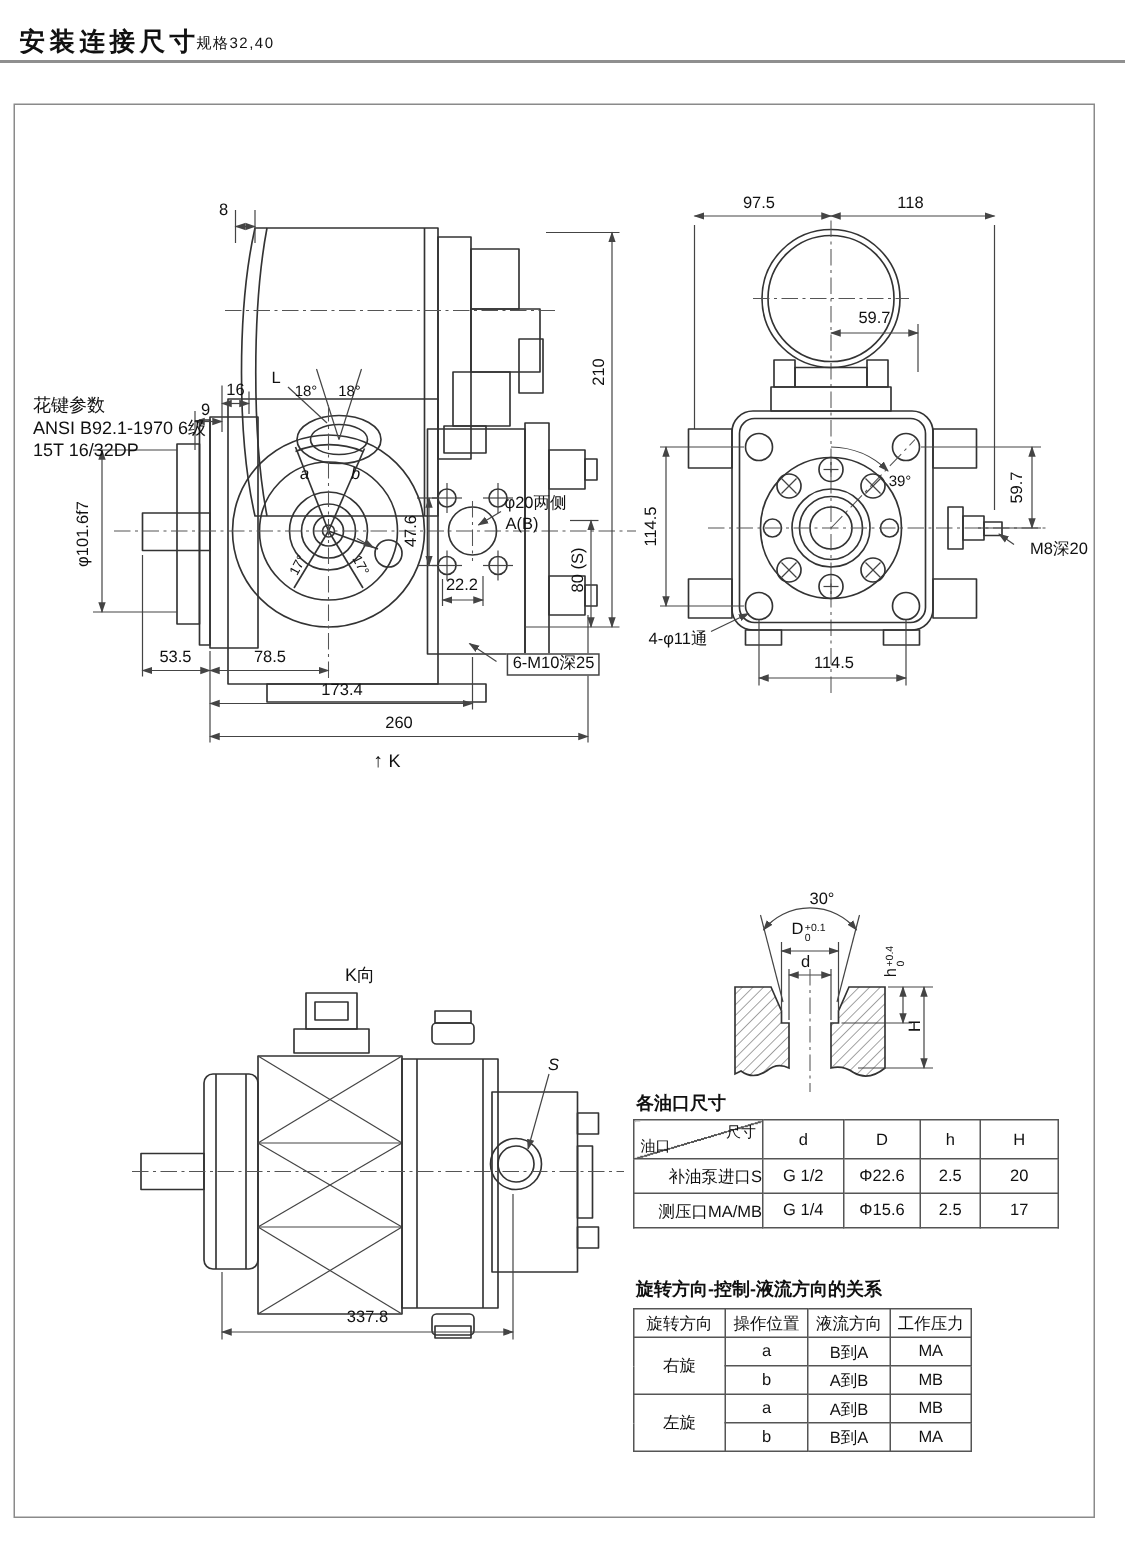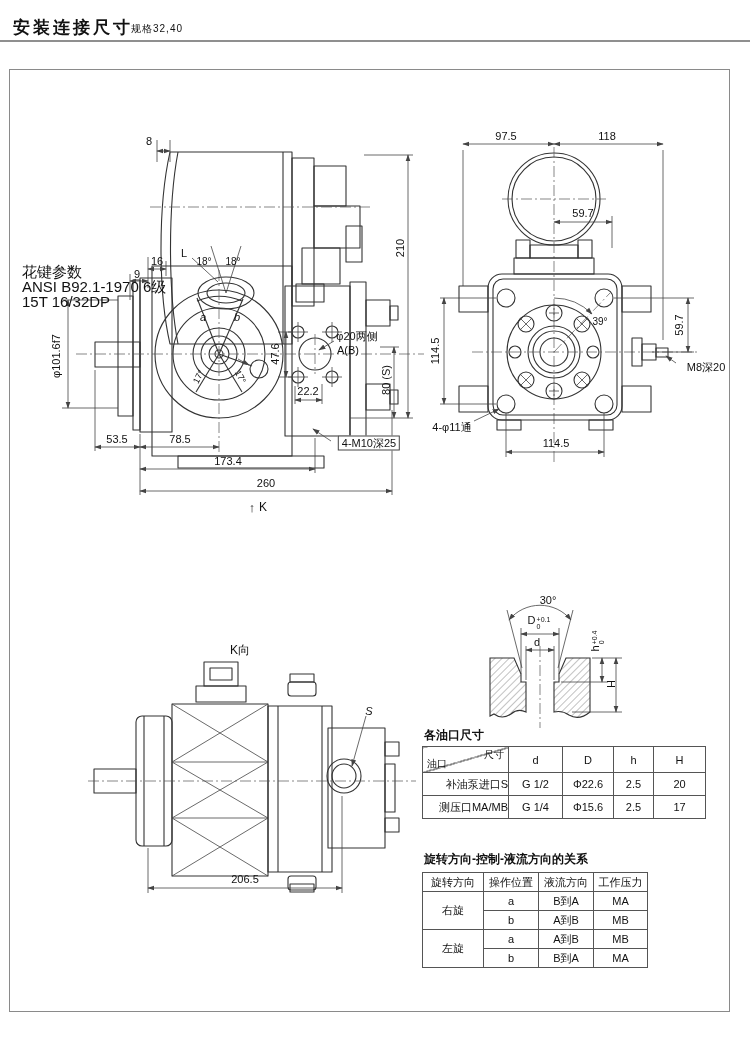--- a/index.html
+++ b/index.html
@@ -10,21 +10,21 @@
   .title-rule{position:absolute;left:0;top:40px;width:750px;border-top:2px solid #8f8f8f;}
   svg.lines{position:absolute;left:0;top:0;width:750px;height:1039px;}
   .s{fill:none;stroke:#333;stroke-width:1.1;stroke-linejoin:round;}
   .sf{fill:url(#hatch);stroke:#333;stroke-width:1.1;}
   .cl{fill:none;stroke:#555;stroke-width:0.7;stroke-dasharray:11 3 2 3;}
   .dl{fill:none;stroke:#444;stroke-width:0.8;}
   .dla{marker-start:url(#ar);marker-end:url(#ar);}
   .le{marker-end:url(#ar);}
   .dim{position:absolute;font-size:11px;white-space:nowrap;line-height:1;transform:translate(-50%,-50%);}
   .v{transform:translate(-50%,-50%) rotate(-90deg);}
-  .lbl{position:absolute;font-size:15px;white-space:nowrap;line-height:1.35;}
+  .lbl{position:absolute;font-size:12px;white-space:nowrap;line-height:1.35;}
   .boxed{border:1px solid #444;padding:1px 3px;background:#fff;}
   .tbl-title{position:absolute;font-size:12px;font-weight:bold;white-space:nowrap;}
   table.t{position:absolute;border-collapse:collapse;font-size:11px;table-layout:fixed;}
   table.t td{border:1px solid #555;text-align:center;padding:0;overflow:hidden;}
   table.t1 td{height:22px;}
   table.t1 tr.hd td{height:25px;}
   table.t1 td.rname{text-align:right;padding-left:4px;}
   table.t2 td{height:18px;}
   .diag{position:relative;background:linear-gradient(to bottom right,transparent calc(50% - 0.6px),#555 calc(50% - 0.6px),#555 calc(50% + 0.6px),transparent calc(50% + 0.6px));}
   .diag .tr{position:absolute;top:1px;right:4px;font-size:10px;}
@@ -325,41 +325,41 @@
 <span class="dim v" style="left:275px;top:354px;">47.6</span>
 <span class="dim" style="left:357px;top:336px;">φ20两侧</span>
 <span class="dim" style="left:348px;top:350px;">A(B)</span>
 <span class="dim" style="left:308px;top:391px;">22.2</span>
 <span class="dim v" style="left:400px;top:248px;">210</span>
 <span class="dim v" style="left:386px;top:380px;">80 (S)</span>
 <span class="dim" style="left:117px;top:439px;">53.5</span>
 <span class="dim" style="left:180px;top:439px;">78.5</span>
 <span class="dim" style="left:228px;top:461px;">173.4</span>
 <span class="dim" style="left:266px;top:483px;">260</span>
-<span class="dim boxed" style="left:369px;top:443px;">4-M10深25</span>
+<span class="dim boxed" style="left:369px;top:443px;">6-M10深25</span>
 <span class="dim" style="left:199px;top:377px;transform:translate(-50%,-50%) rotate(-62deg);font-size:9px;">17°</span>
 <span class="dim" style="left:240px;top:377px;transform:translate(-50%,-50%) rotate(62deg);font-size:9px;">17°</span>
 <span class="dim" style="left:203px;top:317px;font-style:italic;">a</span>
 <span class="dim" style="left:237px;top:317px;font-style:italic;">b</span>
 <span class="dim" style="left:252px;top:507px;font-size:13px;">↑</span>
 <span class="dim" style="left:263px;top:507px;font-size:12px;">K</span>
 
 <span class="dim" style="left:506px;top:136px;">97.5</span>
 <span class="dim" style="left:607px;top:136px;">118</span>
 <span class="dim" style="left:583px;top:213px;">59.7</span>
 <span class="dim v" style="left:435px;top:351px;">114.5</span>
 <span class="dim" style="left:600px;top:322px;font-size:10px;">39°</span>
 <span class="dim v" style="left:679px;top:325px;">59.7</span>
 <span class="dim" style="left:706px;top:367px;">M8深20</span>
 <span class="dim" style="left:452px;top:427px;">4-φ11通</span>
 <span class="dim" style="left:556px;top:443px;">114.5</span>
 
 <span class="dim" style="left:240px;top:650px;font-size:12px;">K向</span>
 <span class="dim" style="left:369px;top:711px;font-style:italic;">S</span>
-<span class="dim" style="left:245px;top:879px;">206.5</span>
+<span class="dim" style="left:245px;top:879px;">337.8</span>
 
 <span class="dim" style="left:548px;top:600px;">30°</span>
 <span class="dim" style="left:539px;top:622px;"><span>D</span><span class="tolstack">
       <i>+0.1</i>
       <i>0</i>
     </span></span>
 <span class="dim" style="left:537px;top:642px;">d</span>
 <span class="dim v" style="left:597px;top:641px;"><span>h</span><span class="tolstack">
       <i>+0.4</i>
       <i>0</i>

